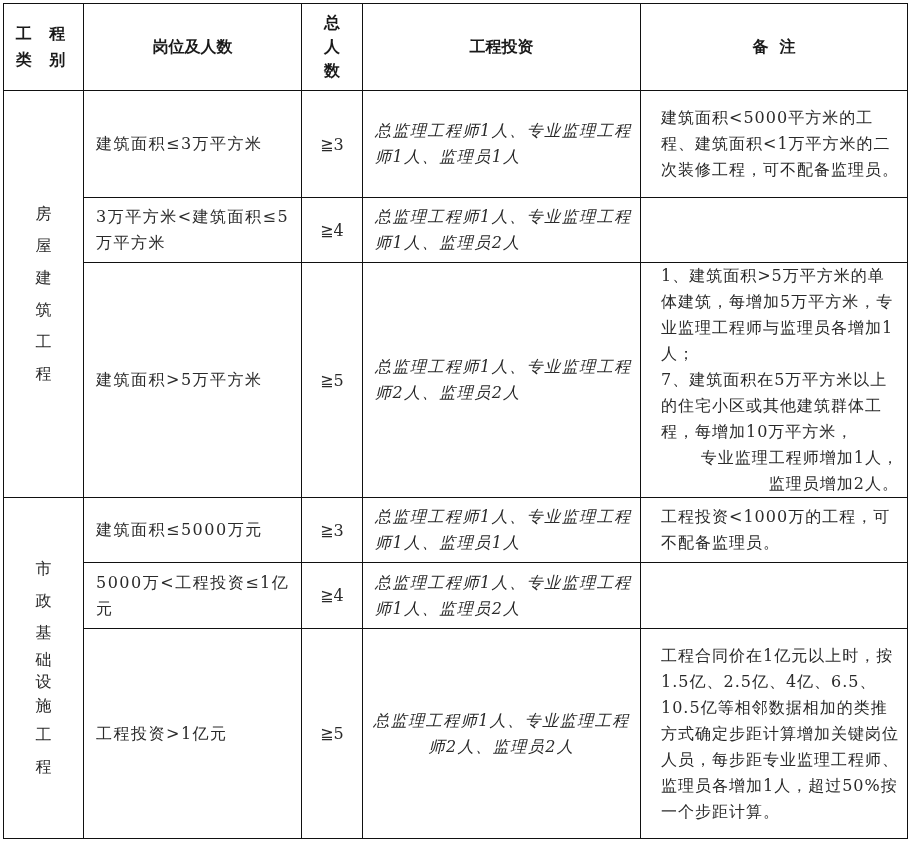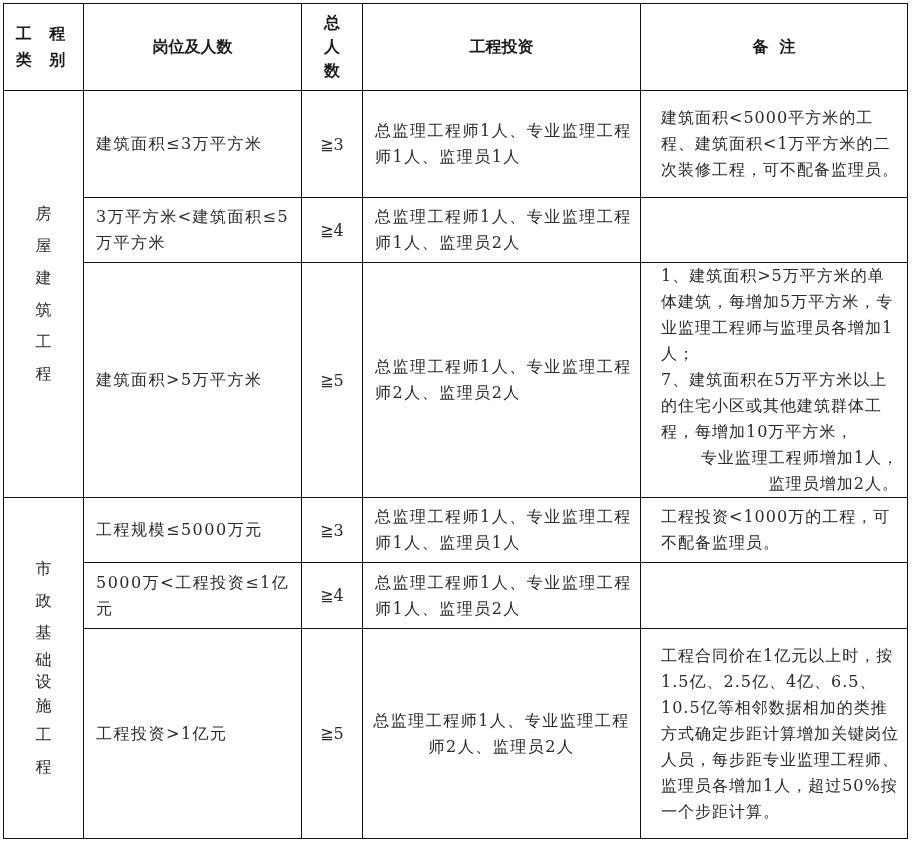--- a/index.html
+++ b/index.html
@@ -18,21 +18,21 @@
     padding: 0;
     vertical-align: middle;
   }
   th { font-weight: bold; font-size: 16px; color: #1a1a1a; text-align: center; }
   .hdr-cat { line-height: 26px; letter-spacing: 6px; }
   .hdr-total { line-height: 24px; }
   .vert { text-align: center; line-height: 32px; }
   .vert span { display: block; }
   .scale { padding-left: 12px; line-height: 26px; letter-spacing: 1.5px; }
   .total { text-align: center; }
-  .posts { padding-left: 12px; padding-right: 8px; line-height: 26px; letter-spacing: 1.5px; }
+  .posts { padding-left: 12px; padding-right: 8px; line-height: 26px; letter-spacing: 1.5px; font-style: italic; }
   .posts.center { text-align: center; padding-left: 8px; }
   .note { padding-left: 20px; padding-right: 8px; line-height: 26px; letter-spacing: 1px; }
   .note .c { text-align: right; }
   .note div { white-space: normal; }
 </style>
 </head>
 <body>
 
 <div class="frame">
 <table>
@@ -99,21 +99,21 @@
       <td rowspan="3" class="vert">
         <span>市</span>
         <span>政</span>
         <span>基</span>
         <span style="line-height:22px">础</span>
         <span style="line-height:22px">设</span>
         <span style="line-height:26px">施</span>
         <span>工</span>
         <span>程</span>
       </td>
-      <td class="scale">工程规模≤5000万元</td>
+      <td class="scale">建筑面积≤5000万元</td>
       <td class="total">≧3</td>
       <td class="posts">总监理工程师1人、专业监理工程师1人、监理员1人</td>
       <td class="note">
         <div>工程投资&lt;1000万的工程，可不配备监理员。</div>
       </td>
     </tr>
     <tr style="height:66px">
       <td class="scale">5000万&lt;工程投资≤1亿元</td>
       <td class="total">≧4</td>
       <td class="posts">总监理工程师1人、专业监理工程师1人、监理员2人</td>

